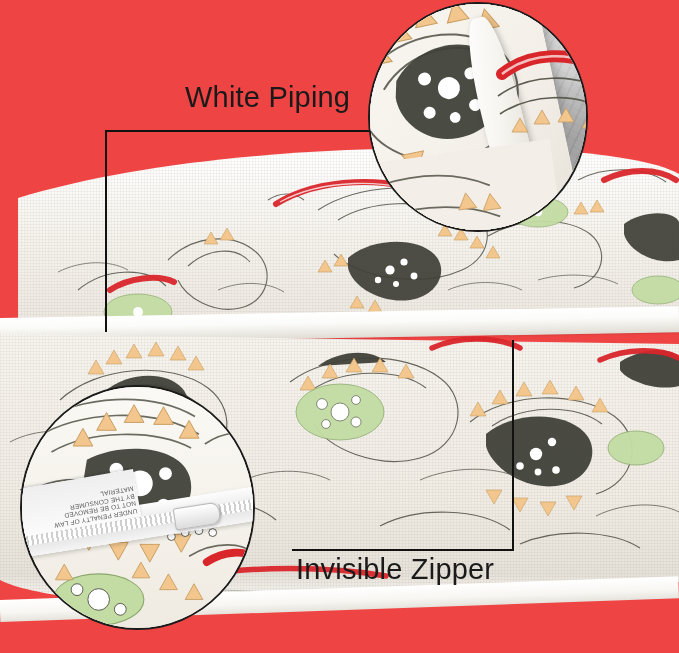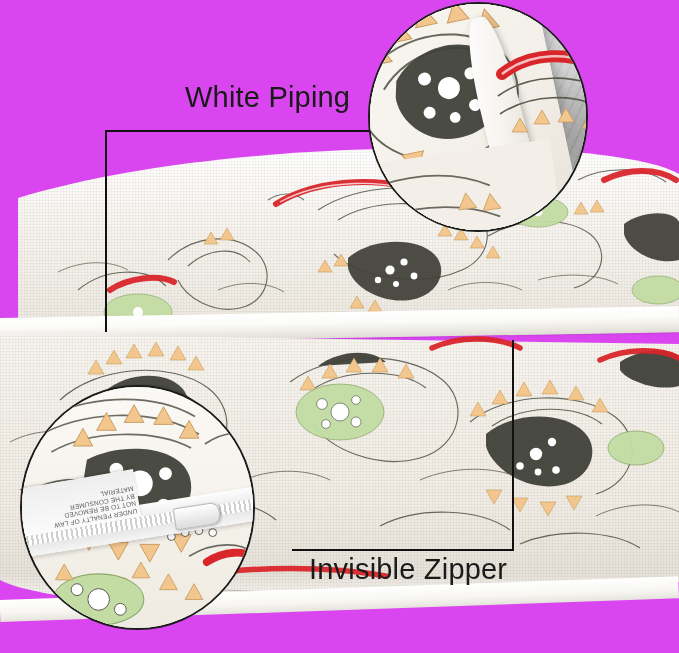--- a/index.html
+++ b/index.html
@@ -1,19 +1,19 @@
 <!DOCTYPE html>
 <html><head>
 <meta charset="utf-8">
 <style>
   html,body{margin:0;padding:0;background:#ffffff;}
   body{width:679px;height:653px;overflow:hidden;
        font-family:"Liberation Sans","DejaVu Sans",sans-serif;}
 
-  #stage{position:relative;width:679px;height:653px;background:#d946ef;overflow:hidden;}
+  #stage{position:relative;width:679px;height:653px;background:#ef4444;overflow:hidden;}
 
   
   .fabric{
     background-color:#f5f1ea;
     background-image:
       radial-gradient(circle at 18% 30%, rgba(214,40,40,.0) 0 0),
       repeating-linear-gradient(0deg, rgba(0,0,0,.045) 0 1px, rgba(0,0,0,0) 1px 3px),
       repeating-linear-gradient(90deg, rgba(0,0,0,.045) 0 1px, rgba(0,0,0,0) 1px 3px);
   }
 
@@ -36,21 +36,21 @@
   .bracket{position:absolute;border:2px solid #111;}
   #bracket-piping{left:105px;top:130px;width:263px;height:200px;
       border-right:none;border-bottom:none;border-top:2px solid #111;}
   #bracket-zipper{left:292px;top:340px;width:220px;height:209px;
       border-left:none;border-top:none;}
 
   
   .callout-label{position:absolute;color:#1a1a1a;font-size:29px;line-height:34px;
       letter-spacing:.2px;white-space:nowrap;}
   #label-white-piping{left:185px;top:80px;}
-  #label-invisible-zipper{left:309px;top:552px;}
+  #label-invisible-zipper{left:296px;top:552px;}
 
   
   .inset{position:absolute;border-radius:50%;overflow:hidden;
       border:2px solid #1b1b1b;box-sizing:border-box;background:#f3efe8;}
   #inset-piping{left:368px;top:2px;width:220px;height:230px;}
   #inset-zipper{left:20px;top:385px;width:235px;height:245px;}
 
   
   .concrete{position:absolute;inset:0;
      background-color:#b9b9b9;

